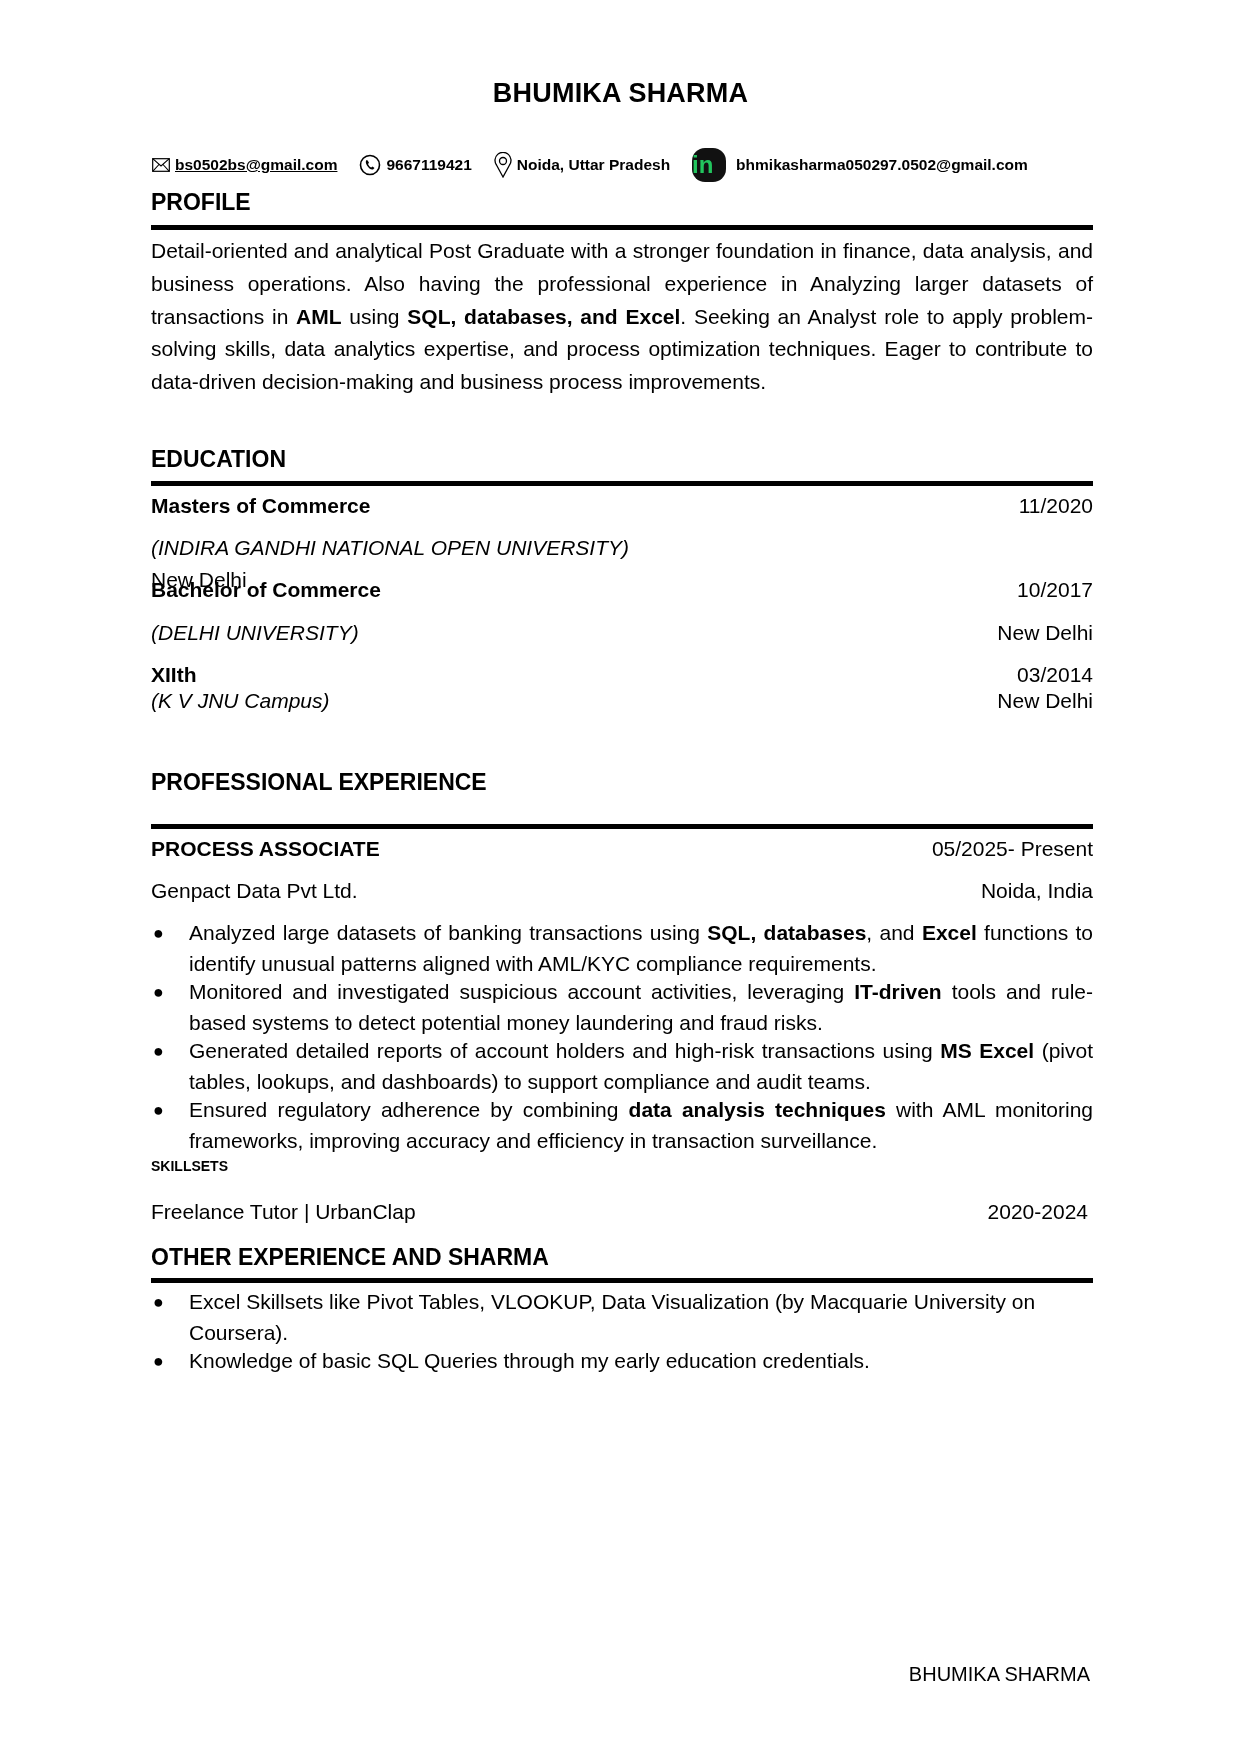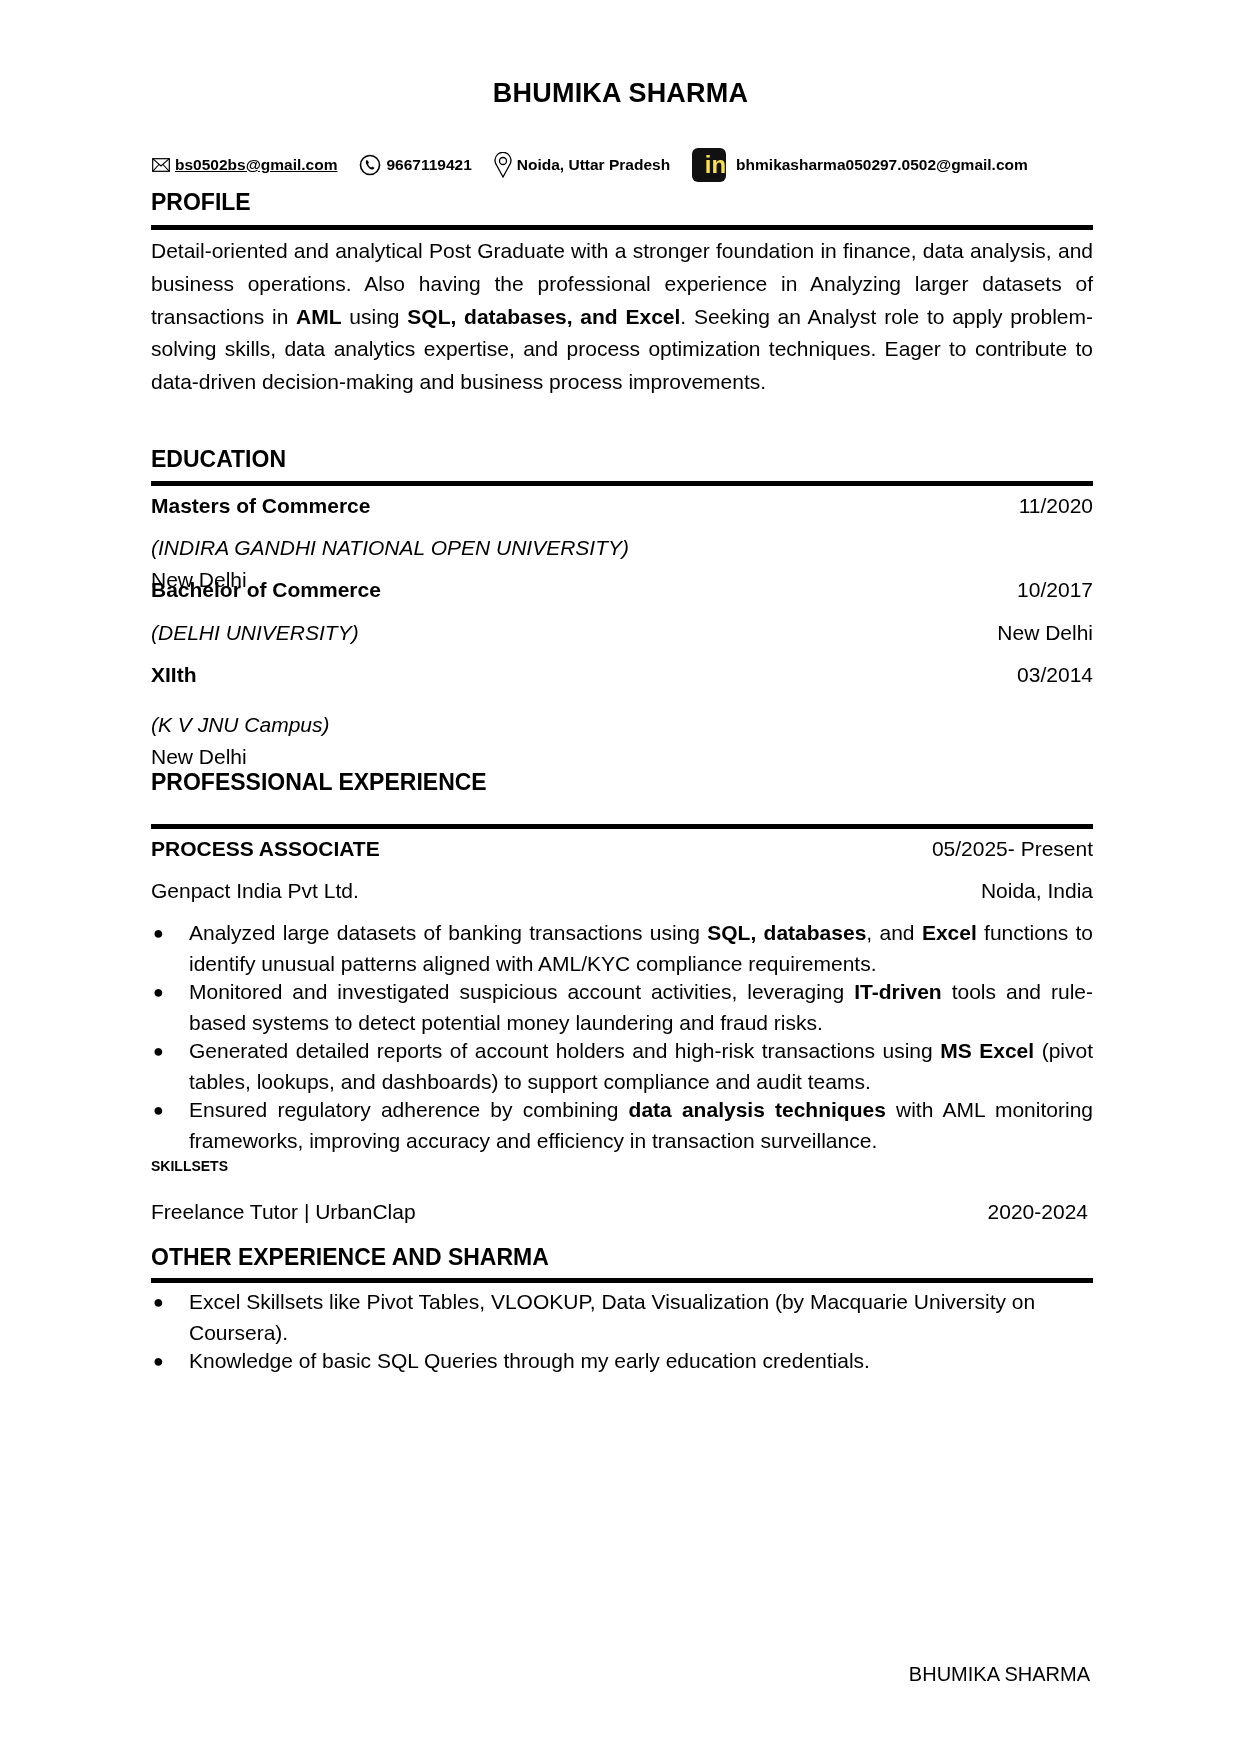--- a/index.html
+++ b/index.html
@@ -19,22 +19,22 @@
 
     .contact {
       position: absolute; top: 148px; left: 152px; width: 940px;
       display: flex; align-items: center; font-size: 15.5px; font-weight: bold;
     }
     .contact .item { display: flex; align-items: center; margin-right: 22px; }
     .contact .item:last-child { margin-right: 0; }
     .contact .icon { display: inline-flex; align-items: center; justify-content: center; margin-right: 5px; }
     .contact .link { text-decoration: underline; text-align: right; }
     .li-box {
-      width: 34px; height: 34px; background: #111; color: #fde047; border-radius: 6px;
-      font-weight: bold; font-size: 24px; line-height: 34px; text-align: right;
+      width: 34px; height: 34px; background: #111; color: #22c55e; border-radius: 13px;
+      font-weight: bold; font-size: 24px; line-height: 34px; text-align: left;
       font-family: "Liberation Sans", sans-serif; margin-right: 10px;
     }
 
     .section-title {
       position: absolute; left: 151px; font-weight: bold; font-size: 23px;
     }
     .rule {
       position: absolute; left: 151px; width: 942px; height: 5px; background: #000;
     }
 
@@ -120,34 +120,34 @@
     <span>10/2017</span>
   </div>
   <div class="row" style="top:621px;">
     <span class="ital">(DELHI UNIVERSITY)</span>
     <span>New Delhi</span>
   </div>
   <div class="row" style="top:663px;">
     <span class="bold">XIIth</span>
     <span>03/2014</span>
   </div>
-  <div class="row" style="top:713px;flex-direction:column;">
+  <div class="row" style="top:689px;">
     <span class="ital">(K V JNU Campus)</span>
     <span>New Delhi</span>
   </div>
 
   <div class="section-title" style="top:769px;">PROFESSIONAL EXPERIENCE</div>
   <div class="rule" style="top:824px;"></div>
 
   <div class="row" style="top:837px;">
     <span class="bold">PROCESS ASSOCIATE</span>
     <span>05/2025- Present</span>
   </div>
   <div class="row" style="top:879px;">
-    <span>Genpact India Pvt Ltd.</span>
+    <span>Genpact Data Pvt Ltd.</span>
     <span>Noida, India</span>
   </div>
 
   <div class="bullets" style="top:918px;">
     <div class="bullet">
       <span class="dot">●</span>
       <span class="txt"><span>Analyzed large datasets of banking transactions using </span><b>SQL, databases</b><span>, and </span><b>Excel</b><span> functions to identify unusual patterns aligned with AML/KYC compliance requirements.</span></span>
     </div>
     <div class="bullet" style="margin-top:-2px;">
       <span class="dot">●</span>

